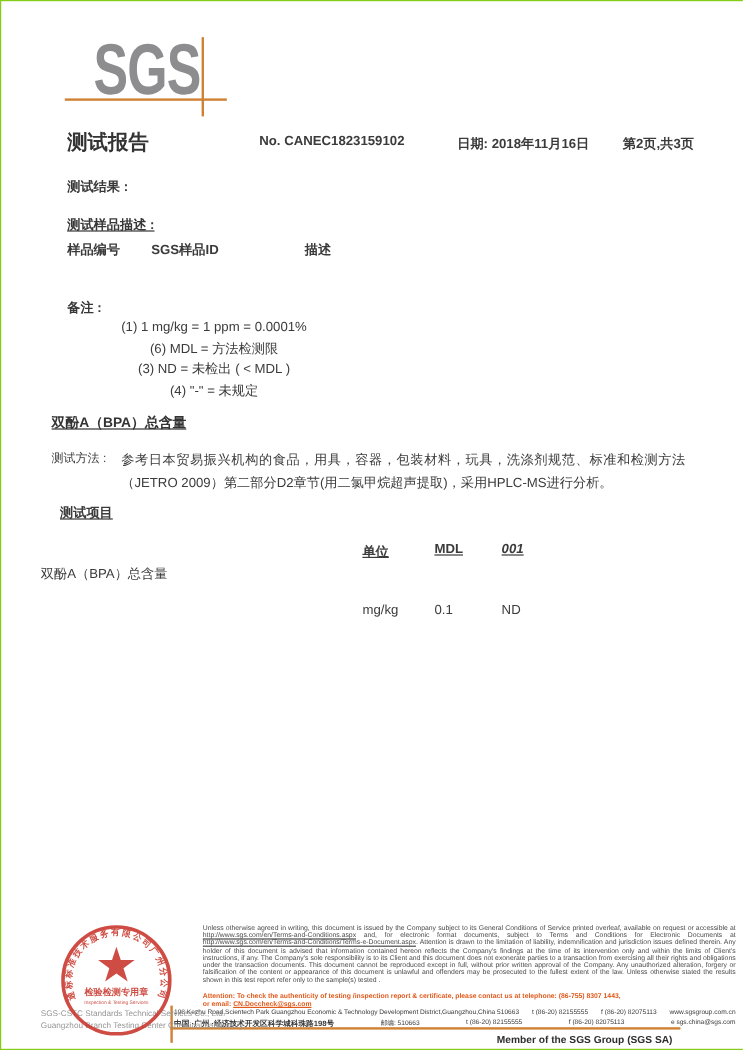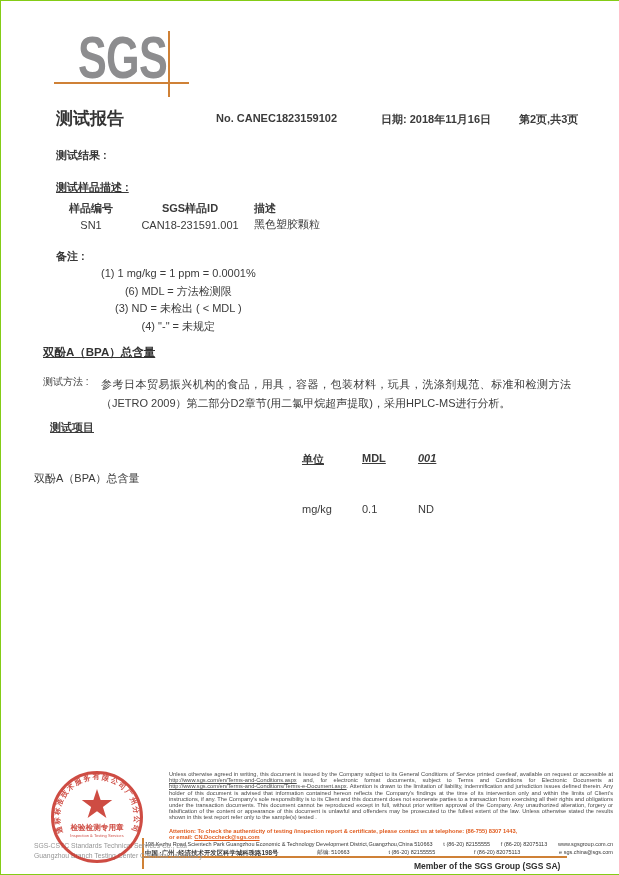--- a/index.html
+++ b/index.html
@@ -21,21 +21,21 @@
   .hdr-no{position:absolute;left:215px;top:111px;font-size:11px;font-weight:bold;}
   .hdr-date{position:absolute;left:380px;top:111px;font-size:11px;font-weight:bold;}
   .hdr-page{position:absolute;left:518px;top:111px;font-size:11px;font-weight:bold;}
   
   .sec{font-size:11px;font-weight:bold;color:#383838;}
   .sec-results{position:absolute;left:55px;top:147px;}
   .sec-sample{position:absolute;left:55px;top:179px;text-decoration:underline;}
   .sample-table{position:absolute;left:55px;top:199px;width:420px;font-size:11px;}
   .st-row{display:grid;grid-template-columns:70px 128px auto;height:16.5px;align-items:center;}
   .st-head span{font-weight:bold;}
-  .st-c1,.st-c2{text-align:center;}
+  .st-c1,.st-c2{}
   .sec-notes{position:absolute;left:55px;top:248px;}
   .notes{position:absolute;left:100px;top:264px;font-size:11px;line-height:17.5px;text-align:center;}
   .bpa-heading{position:absolute;left:42px;top:344px;font-size:11.5px;font-weight:bold;text-decoration:underline;color:#333;}
   .method-label{position:absolute;left:42px;top:374px;font-size:10px;}
   .method-text{position:absolute;left:100px;top:374px;width:470px;font-size:11px;line-height:19px;text-align:justify;}
   .rt{position:absolute;left:33px;top:419px;width:446px;font-size:11px;}
   .rt-row{display:grid;grid-template-columns:268px 60px 56px 56px;margin-bottom:4px;}
   .rt-row .num{text-align:left;margin-top:32px;}
   .rt-head .rt-lbl{padding-left:16px;}
   .rt-head span span{text-decoration:underline;font-weight:bold;}
@@ -71,25 +71,20 @@
   <div class="hdr-page">第2页,共3页</div>
 
   <div class="sec sec-results">测试结果 :</div>
   <div class="sec sec-sample">测试样品描述 :</div>
 
   <div class="sample-table">
     <div class="st-row st-head">
       <span class="st-c1">样品编号</span>
       <span class="st-c2">SGS样品ID</span>
       <span class="st-c3">描述</span>
-    </div>
-    <div class="st-row">
-      <span class="st-c1">SN1</span>
-      <span class="st-c2">CAN18-231591.001</span>
-      <span class="st-c3">黑色塑胶颗粒</span>
     </div>
   </div>
 
   <div class="sec sec-notes">备注 :</div>
   <div class="notes">
     <div>(1) 1 mg/kg = 1 ppm = 0.0001%</div>
     <div>(6) MDL = 方法检测限</div>
     <div>(3) ND = 未检出 ( &lt; MDL )</div>
     <div>(4) "-" = 未规定</div>
   </div>

